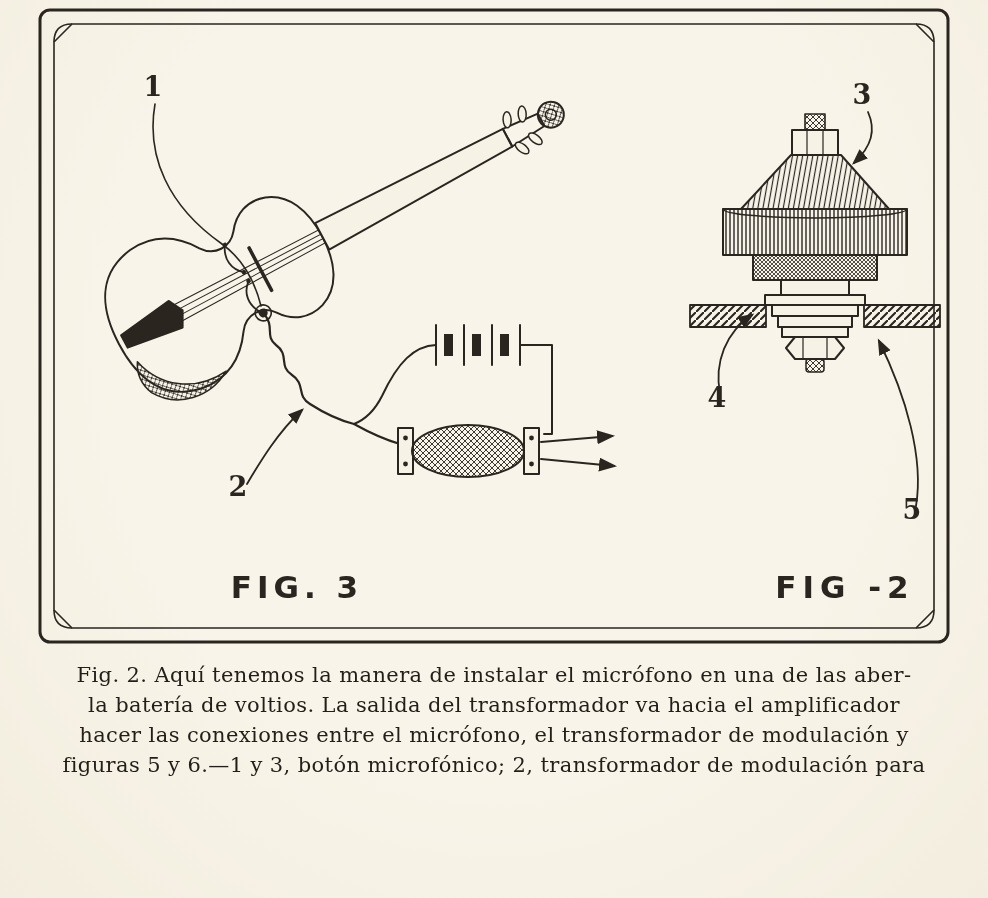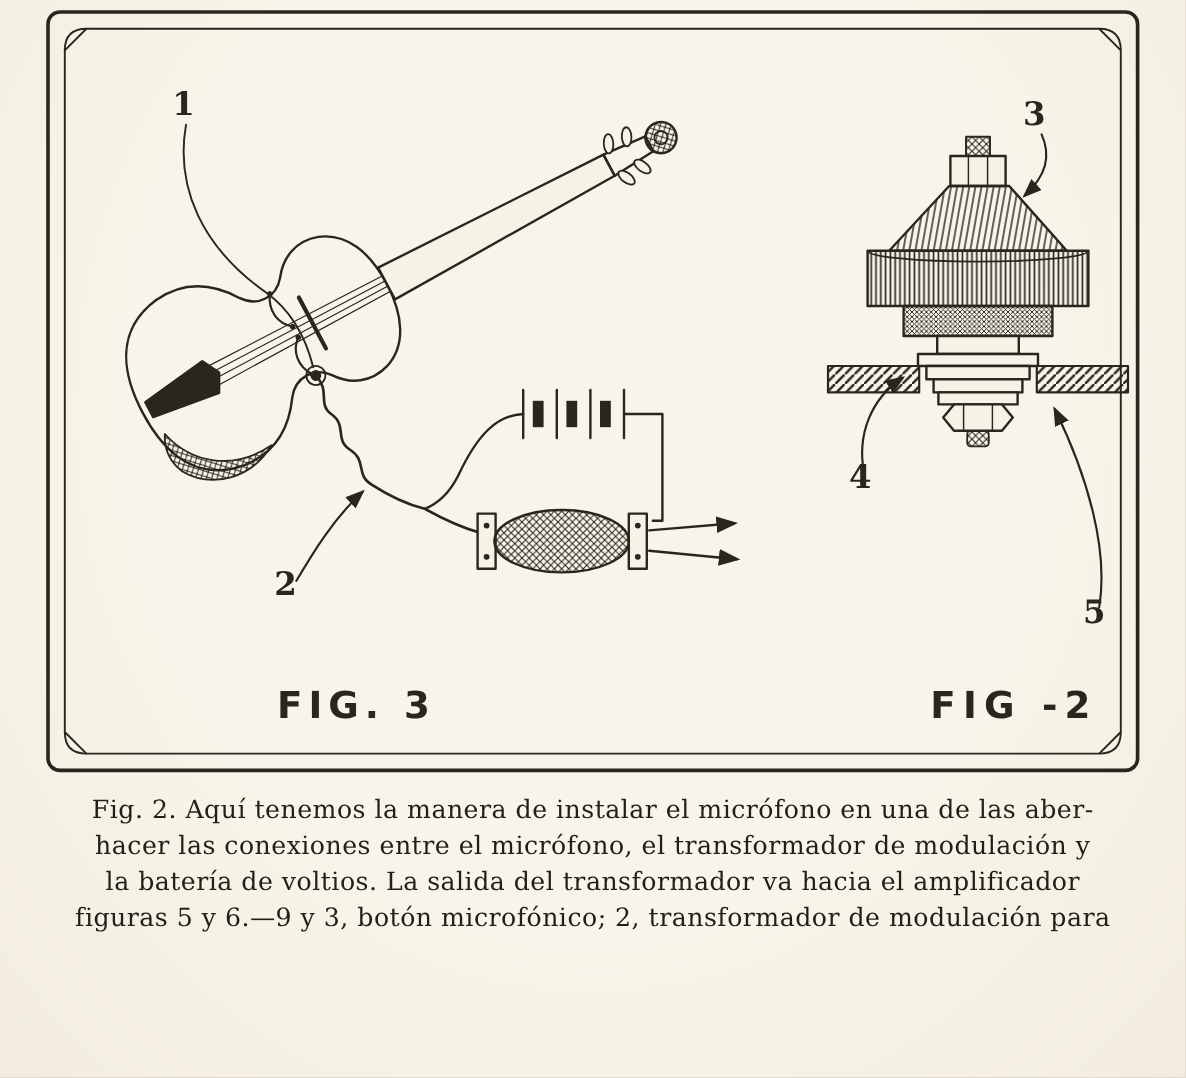--- a/index.html
+++ b/index.html
@@ -180,18 +180,18 @@
 
       <text x="912" y="519" text-anchor="middle" font-family="DejaVu Serif, serif" font-weight="bold" font-size="27" fill="#2b2520" stroke="none">5</text>
       <path stroke-width="1.8" d="M 916,506 C 924,458 906,396 879,341" marker-end="url(#arrow)"></path>
 
       <text x="845" y="598" text-anchor="middle" font-family="DejaVu Sans, sans-serif" font-weight="bold" font-size="31" letter-spacing="6" fill="#2b2520" stroke="none">FIG -2</text>
     </g>
   </svg>
 
   <div class="caption">
     <div class="caption-line">Fig. 2. Aquí tenemos la manera de instalar el micrófono en una de las aber-</div>
+    <div class="caption-line">la batería de voltios. La salida del transformador va hacia el amplificador</div>
     <div class="caption-line">hacer las conexiones entre el micrófono, el transformador de modulación y</div>
-    <div class="caption-line">la batería de voltios. La salida del transformador va hacia el amplificador</div>
-    <div class="caption-line">figuras 5 y 6.—9 y 3, botón microfónico; 2, transformador de modulación para</div>
+    <div class="caption-line">figuras 5 y 6.—1 y 3, botón microfónico; 2, transformador de modulación para</div>
   </div>
 
 </div>
 
 </body></html>

